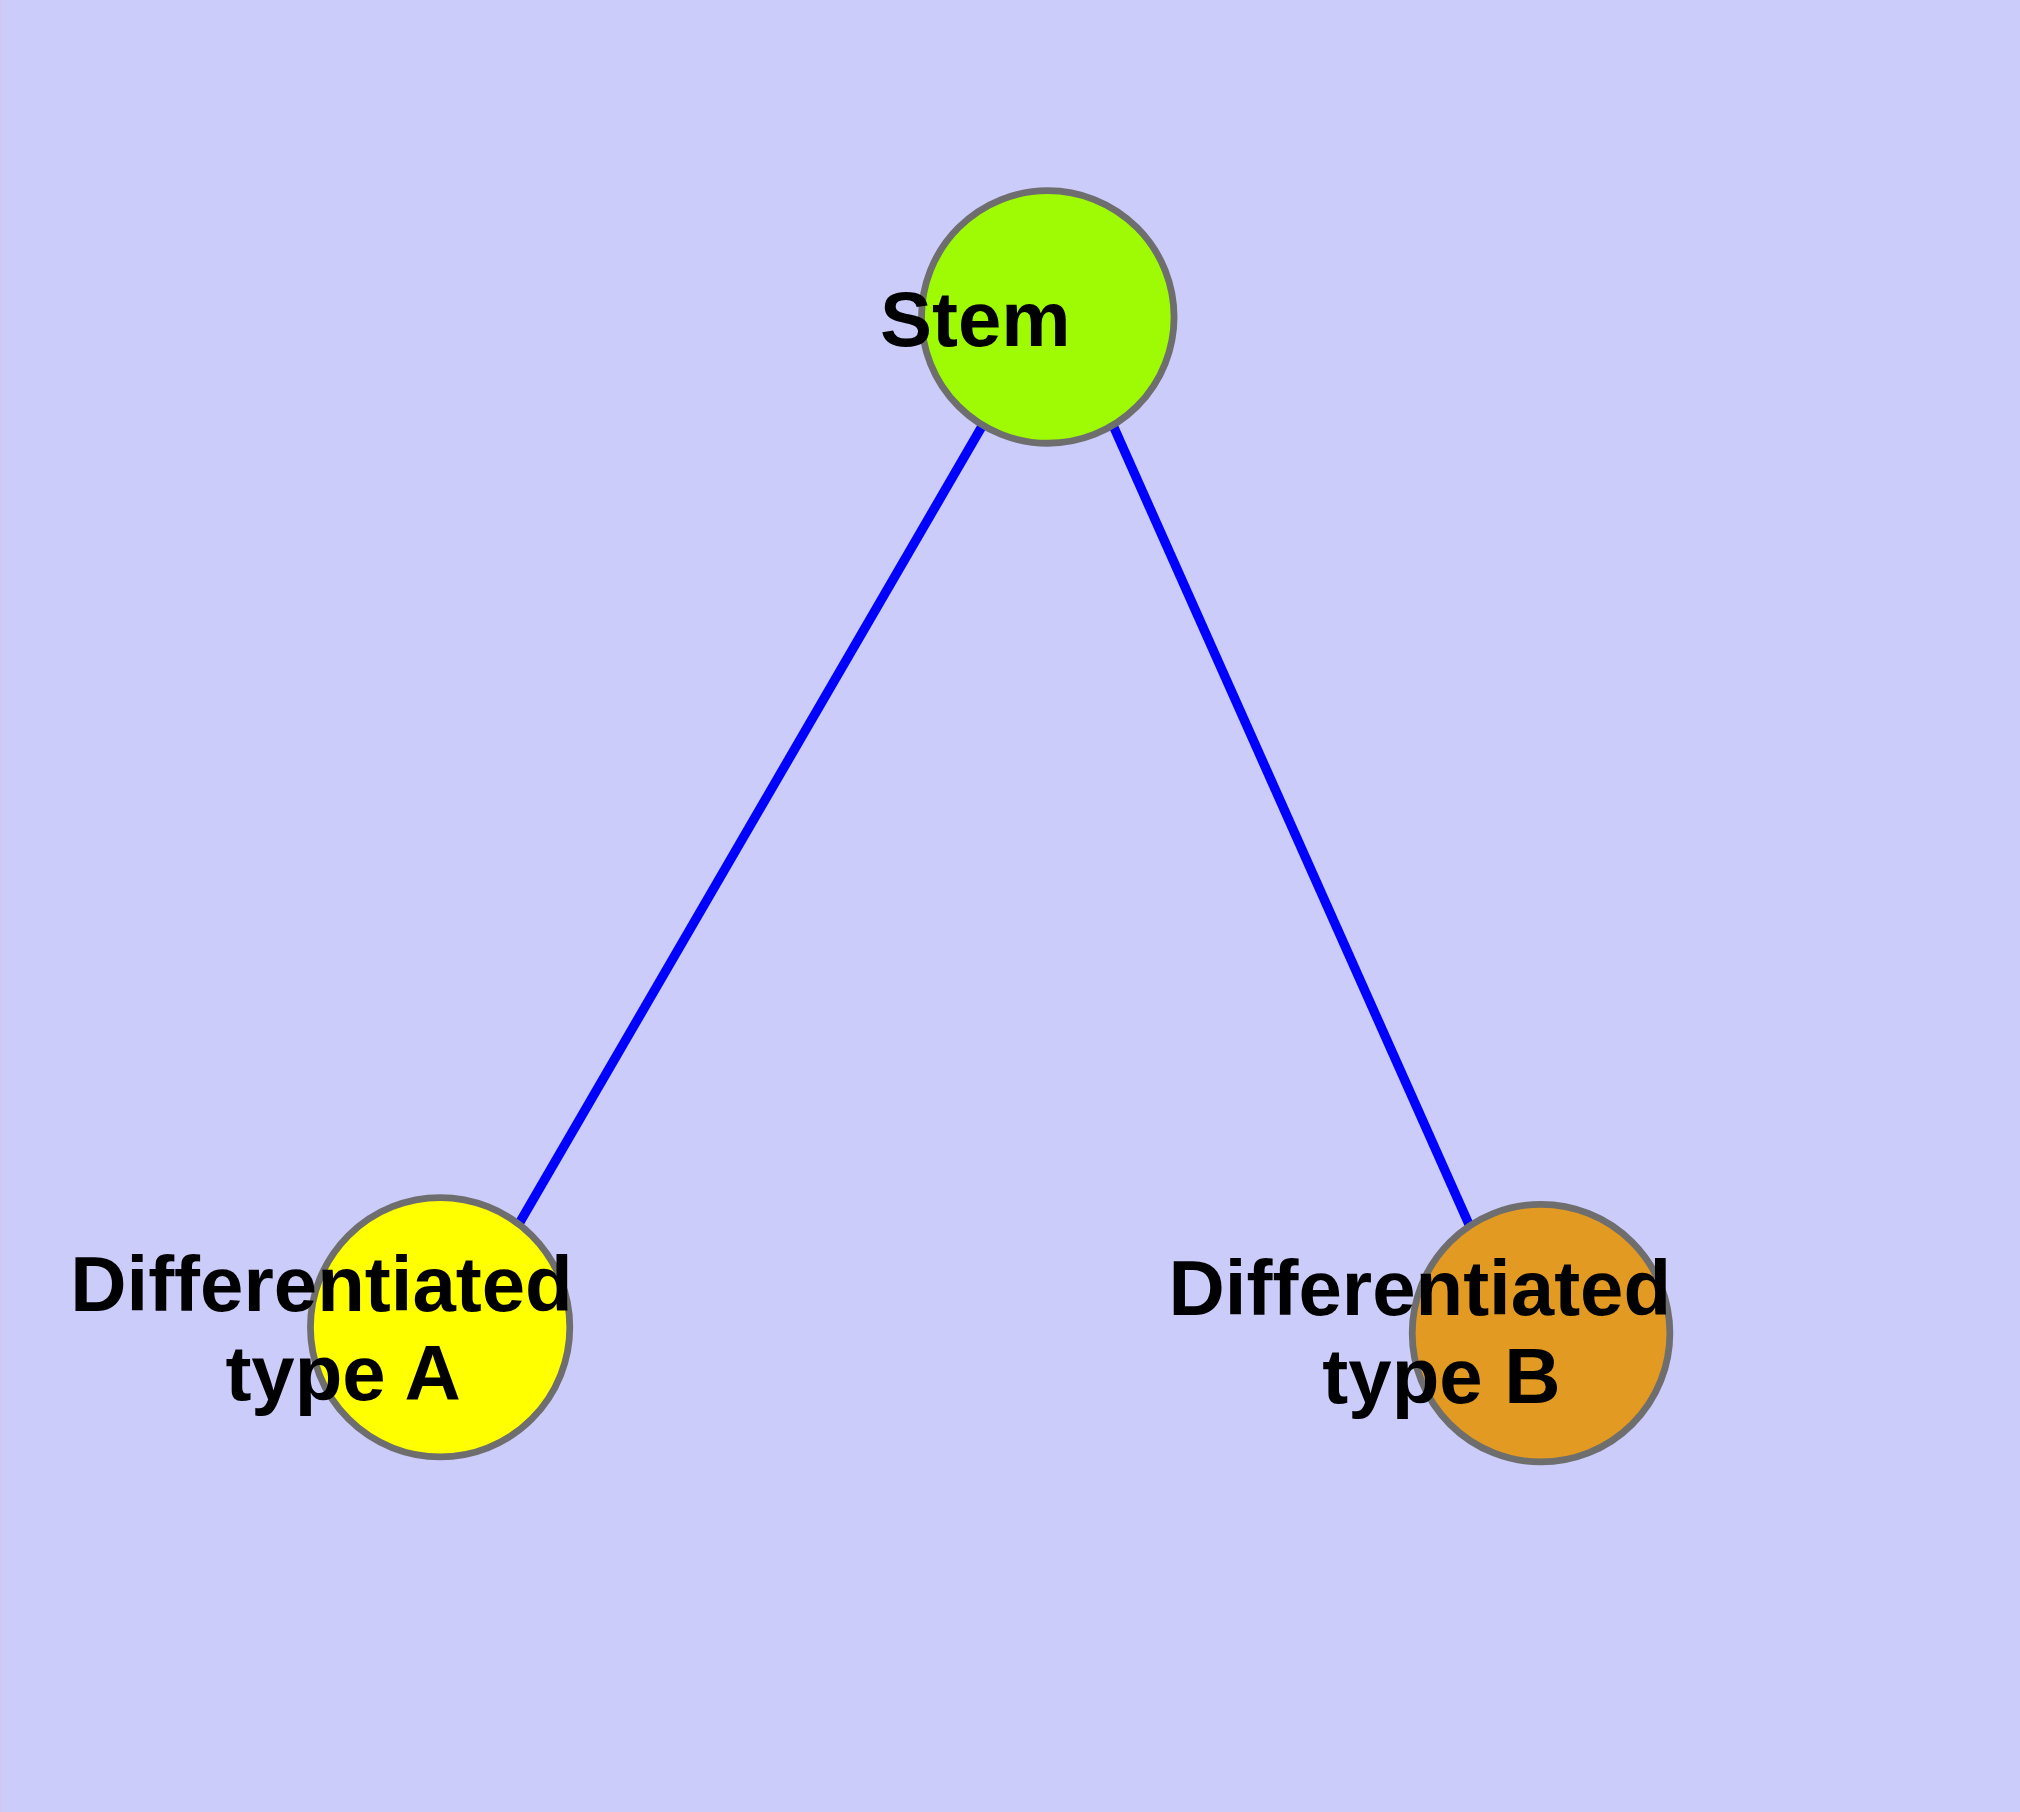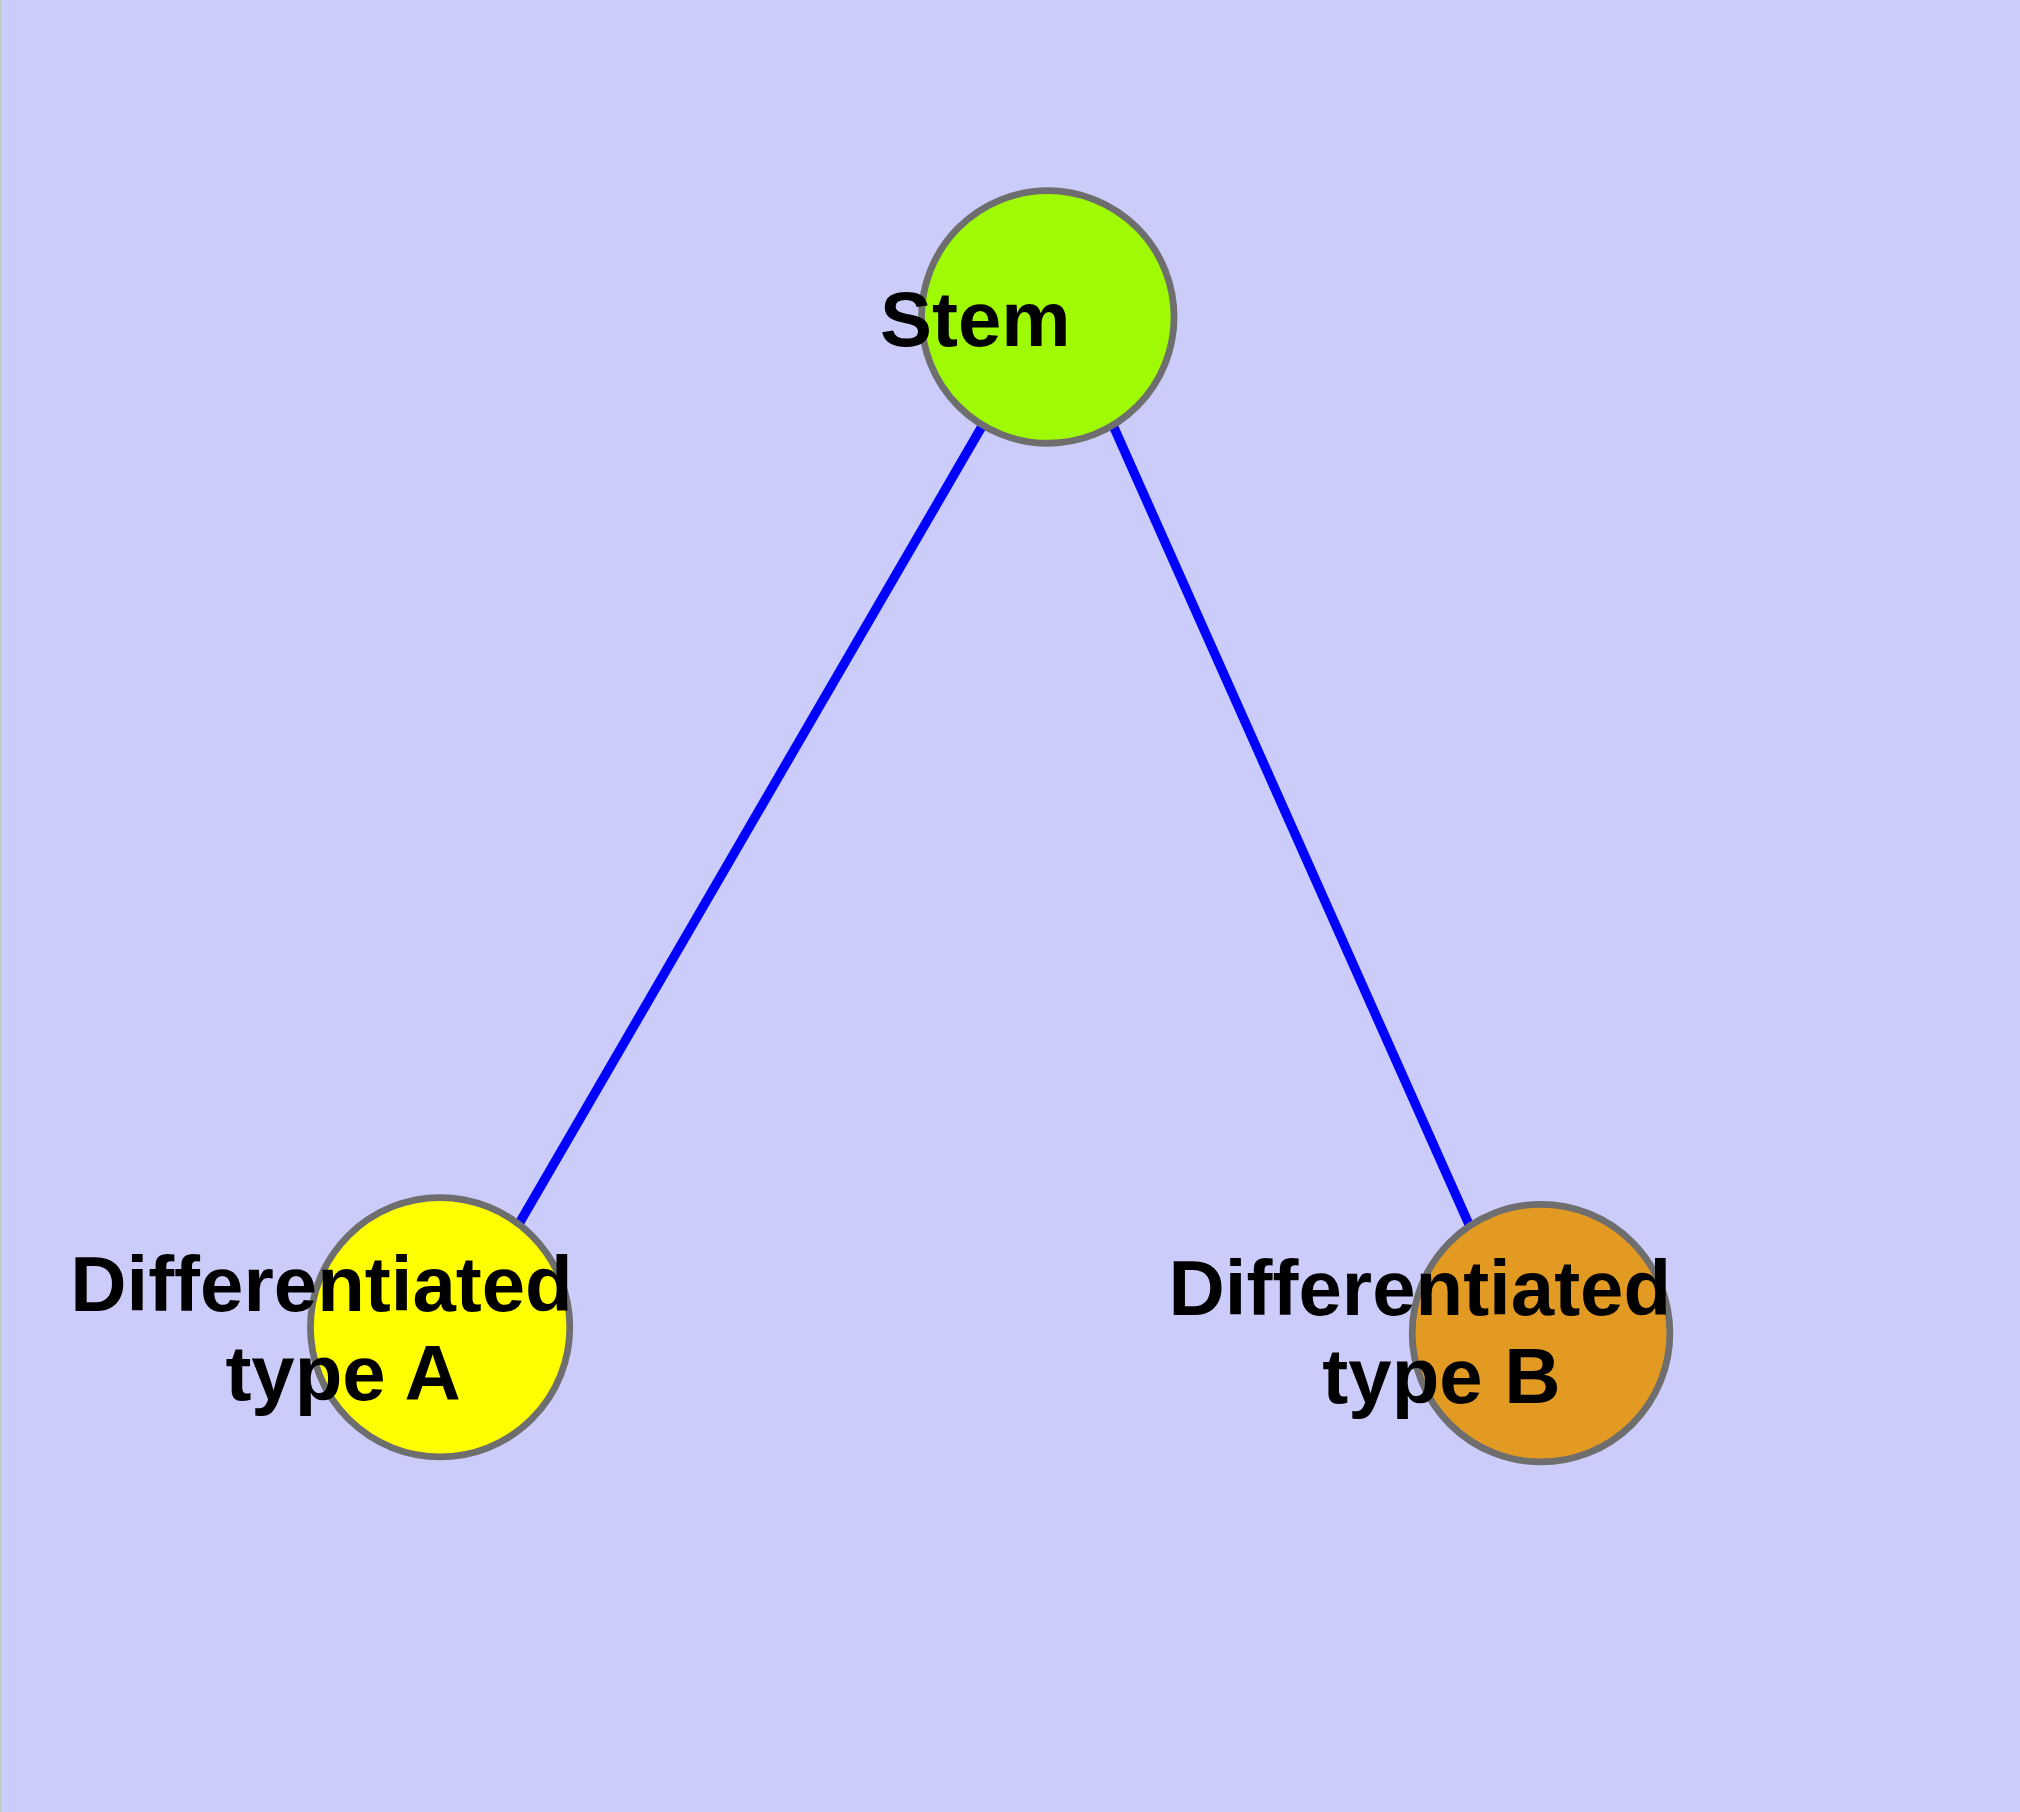--- a/index.html
+++ b/index.html
@@ -4,21 +4,21 @@
 <style>
   html, body {
     margin: 0;
     padding: 0;
     background: #ccccfa;
   }
   #canvas {
     position: relative;
     width: 2021px;
     height: 1812px;
-    background: #84cc16;
+    background: #f9a8d4;
     overflow: hidden;
     font-family: "Liberation Sans", sans-serif;
   }
   #graph-svg {
     position: absolute;
     left: 0;
     top: 0;
     width: 2021px;
     height: 1812px;
     display: block;

